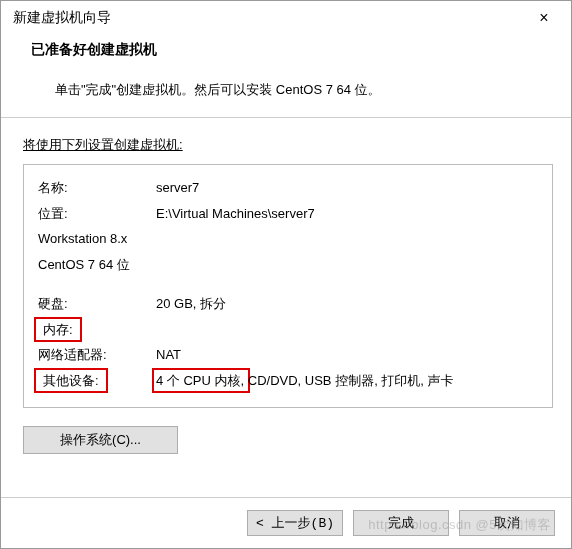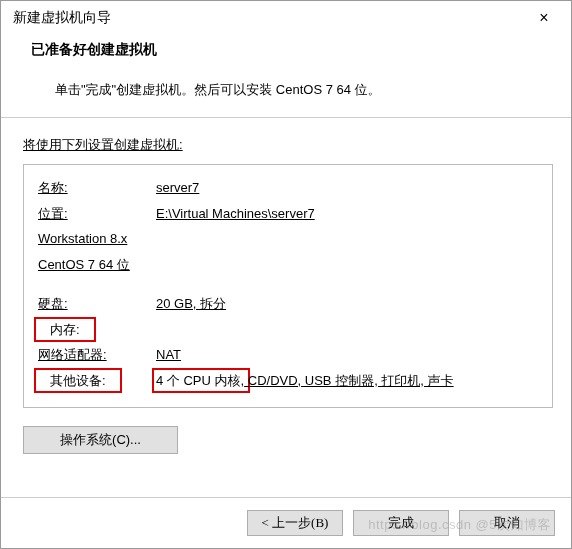--- a/index.html
+++ b/index.html
@@ -61,35 +61,34 @@
   .settings-box {
     border: 1px solid #bbb;
     padding: 10px 14px 14px 14px;
   }
   .row {
     display: flex;
     padding: 3px 0;
     line-height: 1.5;
     position: relative;
     align-items: flex-start;
-    text-decoration: underline;
   }
   .row-label {
     width: 118px;
     flex-shrink: 0;
   }
   .row-value {
     flex: 1;
   }
   .gap {
     height: 14px;
   }
   .red-box-label {
     border: 2px solid #d00;
-    padding: 1px 14px;
+    padding: 1px 7px;
     display: inline-block;
     margin: -3px -4px -3px -4px;
   }
   .red-box-value {
     border: 2px solid #d00;
     padding: 1px 4px 1px 2px;
     display: inline-block;
     margin: -3px -6px -3px -4px;
   }
   .customize-row {
@@ -111,21 +110,21 @@
     display: flex;
     justify-content: flex-end;
     gap: 10px;
     position: relative;
   }
   .footer button {
     width: 96px;
     height: 26px;
     background: #e1e1e1;
     border: 1px solid #adadad;
-    font-family: Liberation Serif, serif;
+    font-family: Liberation Mono, monospace;
     font-size: 13px;
     cursor: pointer;
   }
   .watermark {
     position: absolute;
     right: 20px;
     bottom: 14px;
     font-size: 13px;
     color: rgba(120,120,120,0.35);
     pointer-events: none;

